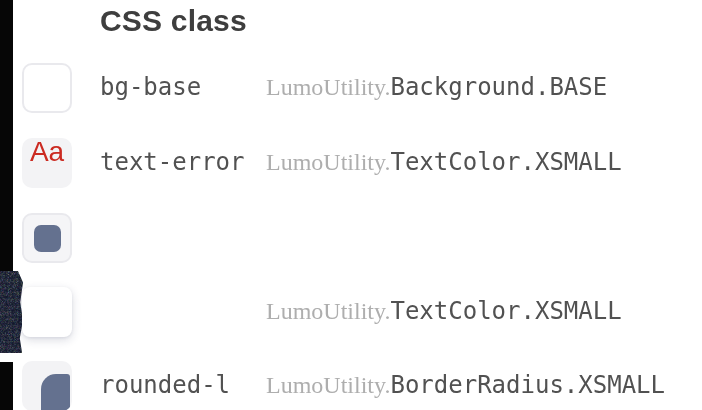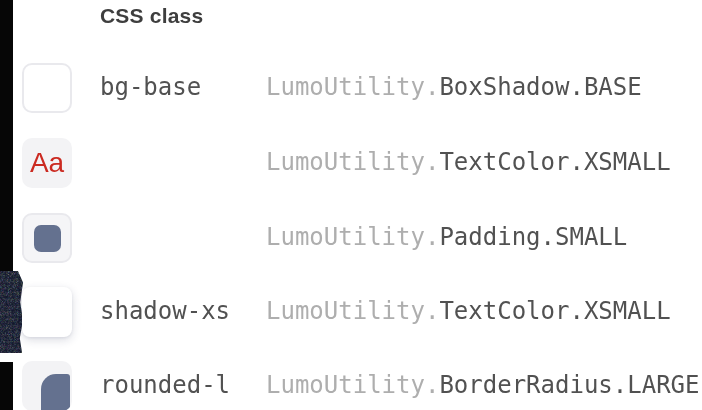--- a/index.html
+++ b/index.html
@@ -22,21 +22,21 @@
   .noise {
     position: absolute; left: 0; top: 271px;
     width: 23px; height: 82px;
     clip-path: polygon(0 0, 78% 0, 100% 14%, 88% 38%, 100% 60%, 86% 82%, 96% 100%, 0 100%);
   }
 
   
   .header-row { position: absolute; top: 4px; left: 0; width: 702px; height: 26px; }
   .col-head {
     position: absolute; top: 0;
-    font-size: 21px; font-weight: 700;
+    font-size: 30px; font-weight: 700;
     color: var(--color-header-text, #3e3e3e);
     letter-spacing: 0.2px;
     white-space: nowrap;
   }
   .col-head.css { left: 100px; }
   .col-head.flow { left: 265px; }
 
   
   .row { position: absolute; left: 0; width: 702px; height: 50px; }
   .r1 { top: 63px; }
@@ -49,21 +49,21 @@
     position: absolute; left: 22px; top: 0;
     width: 50px; height: 50px;
     border-radius: 10px;
   }
   .tile-bg-base {
     background: #ffffff;
     border: 2px solid var(--color-tile-border, #e8e8ec);
   }
   .tile-text-error {
     background: var(--color-tile-bg, #f3f3f5);
-    display: flex; align-items: center; justify-content: center;
+    display: flex; justify-content: center;
   }
   .aa-sample {
     color: var(--color-error-red, #cb2a21);
     font-size: 28px; font-weight: 500; line-height: 1;
     font-family: "Liberation Sans", sans-serif;
   }
   .tile-padding {
     background: #f5f5f7;
     border: 2px solid var(--color-tile-border, #e8e8ec);
     display: flex; align-items: center; justify-content: center;
@@ -93,21 +93,21 @@
   }
   .css-class {
     position: absolute; left: 100px; top: 50%;
     transform: translateY(-52%);
     color: var(--color-code-dark, #4f4f4f);
   }
   .flow-class {
     position: absolute; left: 266px; top: 50%;
     transform: translateY(-52%);
   }
-  .flow-dim  { color: var(--color-code-dim, #aeaeae); }
+  .flow-dim  { color: var(--color-code-dim, #aeaeae); font-family: Liberation Serif, serif; }
   .flow-dark { color: var(--color-code-dark, #565656); }
 </style>
 </head>
 <body>
 
 <div class="strip strip-top"></div>
 <svg class="noise" width="23" height="82" xmlns="http://www.w3.org/2000/svg">
   <filter id="staticNoise">
     <feTurbulence type="turbulence" baseFrequency="0.85" numOctaves="3" seed="7"></feTurbulence>
   </filter>
@@ -116,42 +116,41 @@
 </svg>
 <div class="strip strip-bottom"></div>
 
 <div class="header-row">
   <span class="col-head css">CSS class</span>
 </div>
 
 <div class="row r1">
   <div class="tile tile-bg-base"></div>
   <code class="css-class">bg-base</code>
-  <code class="flow-class"><span class="flow-dim">LumoUtility.</span><span class="flow-dark">BoxShadow.BASE</span></code>
+  <code class="flow-class"><span class="flow-dim">LumoUtility.</span><span class="flow-dark">Background.BASE</span></code>
 </div>
 
 <div class="row r2">
   <div class="tile tile-text-error">
     <span class="aa-sample">Aa</span>
   </div>
+  <code class="css-class">text-error</code>
   <code class="flow-class"><span class="flow-dim">LumoUtility.</span><span class="flow-dark">TextColor.XSMALL</span></code>
 </div>
 
 <div class="row r3">
   <div class="tile tile-padding">
     <div class="pad-inner"></div>
   </div>
-  <code class="flow-class"><span class="flow-dim">LumoUtility.</span><span class="flow-dark">Padding.SMALL</span></code>
 </div>
 
 <div class="row r4">
   <div class="tile tile-shadow"></div>
-  <code class="css-class">shadow-xs</code>
   <code class="flow-class"><span class="flow-dim">LumoUtility.</span><span class="flow-dark">TextColor.XSMALL</span></code>
 </div>
 
 <div class="row r5">
   <div class="tile tile-rounded">
     <div class="rounded-inner"></div>
   </div>
   <code class="css-class">rounded-l</code>
-  <code class="flow-class"><span class="flow-dim">LumoUtility.</span><span class="flow-dark">BorderRadius.LARGE</span></code>
+  <code class="flow-class"><span class="flow-dim">LumoUtility.</span><span class="flow-dark">BorderRadius.XSMALL</span></code>
 </div>
 
 </body></html>

